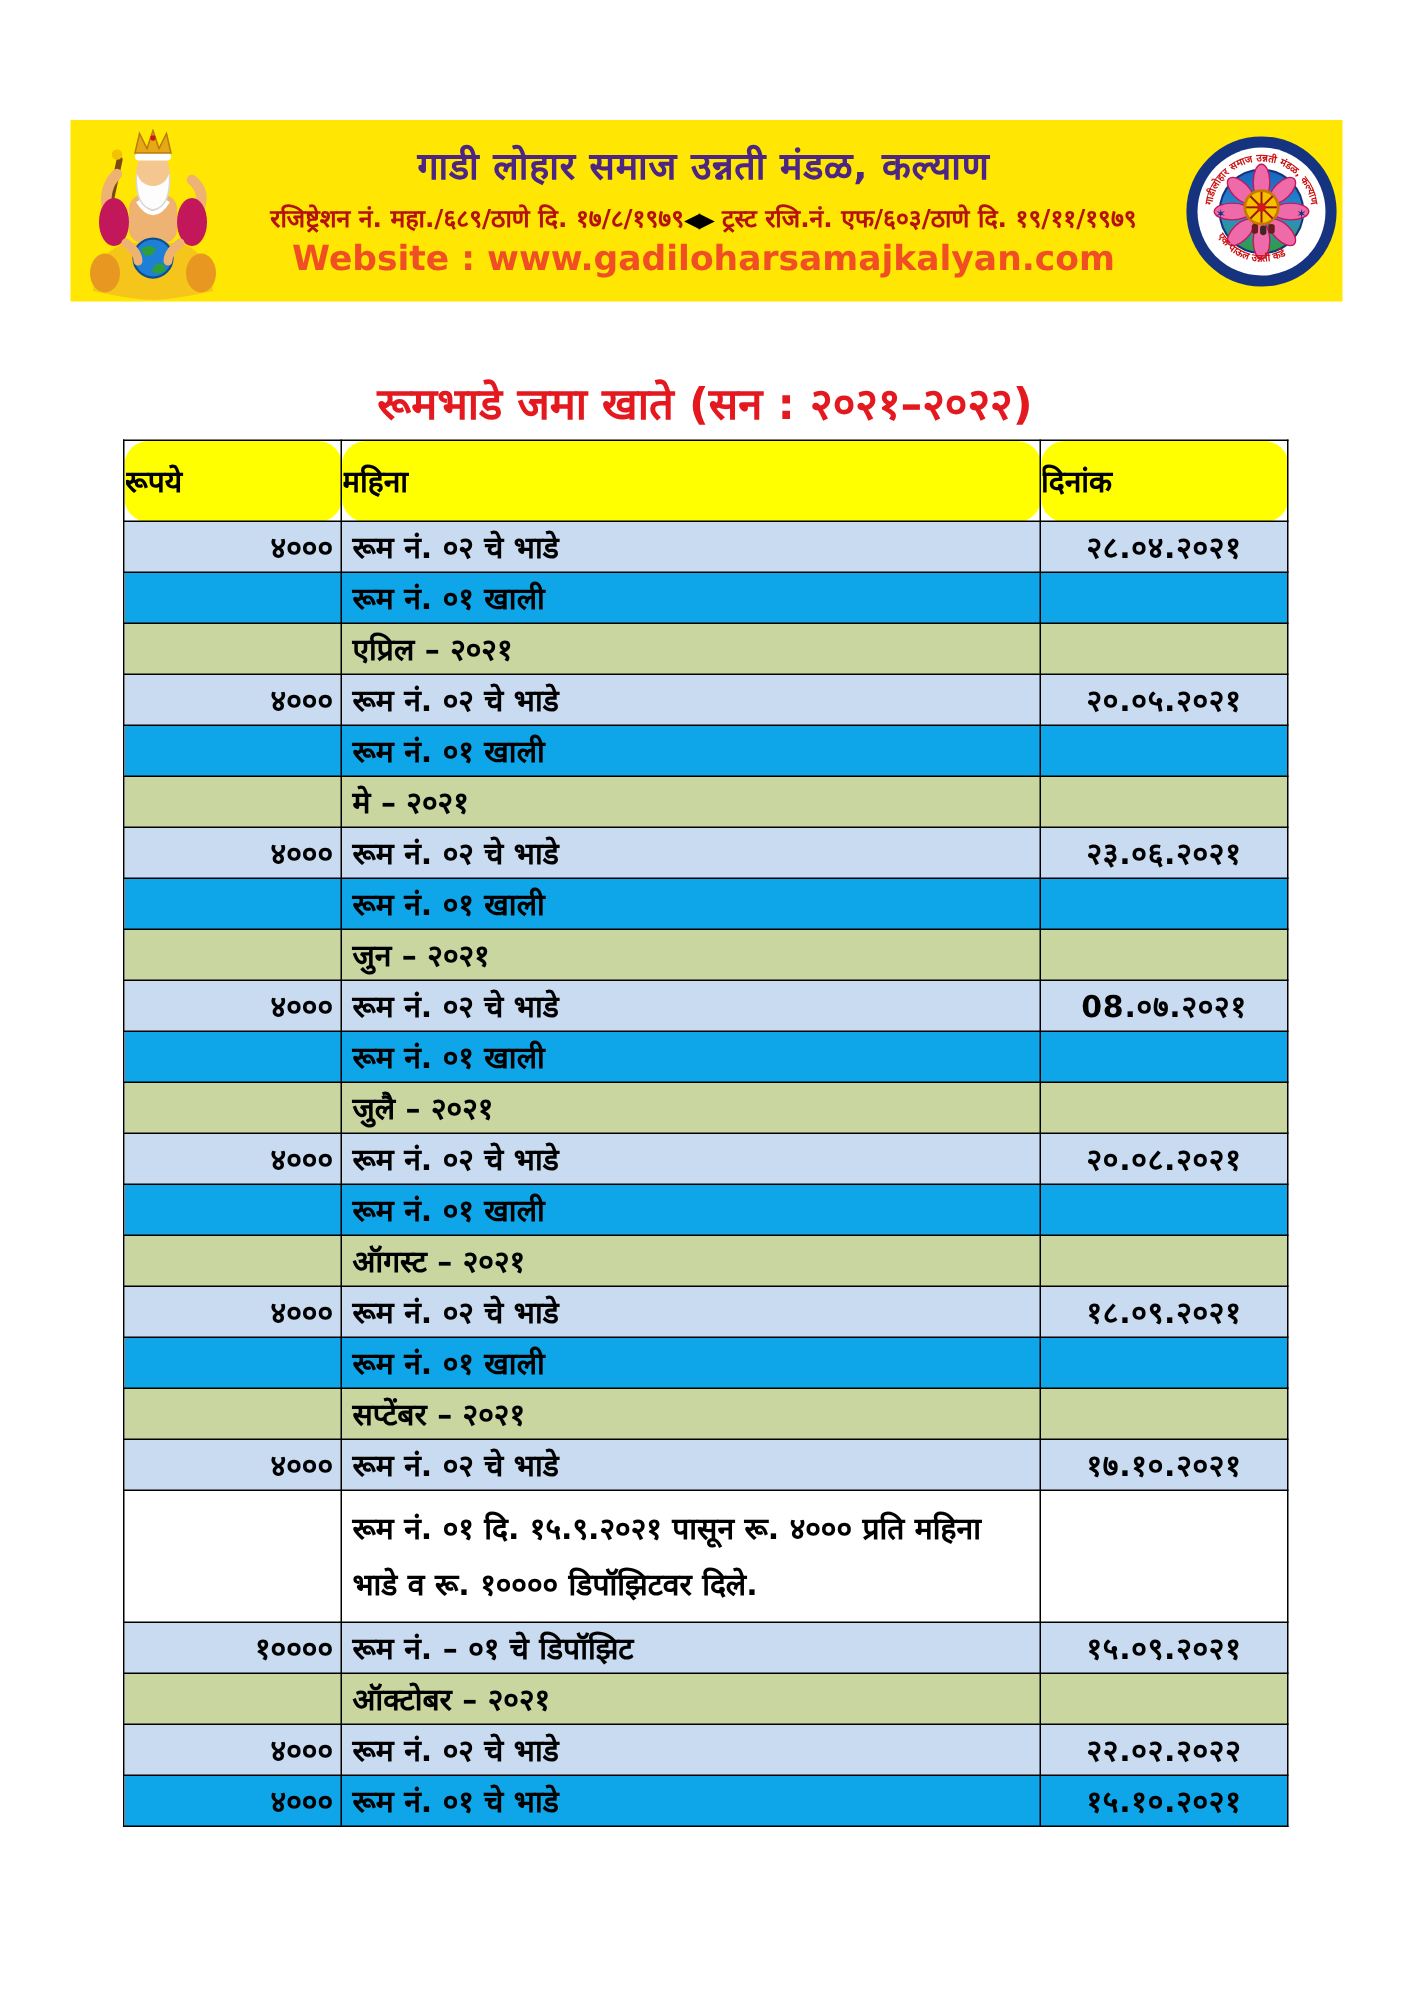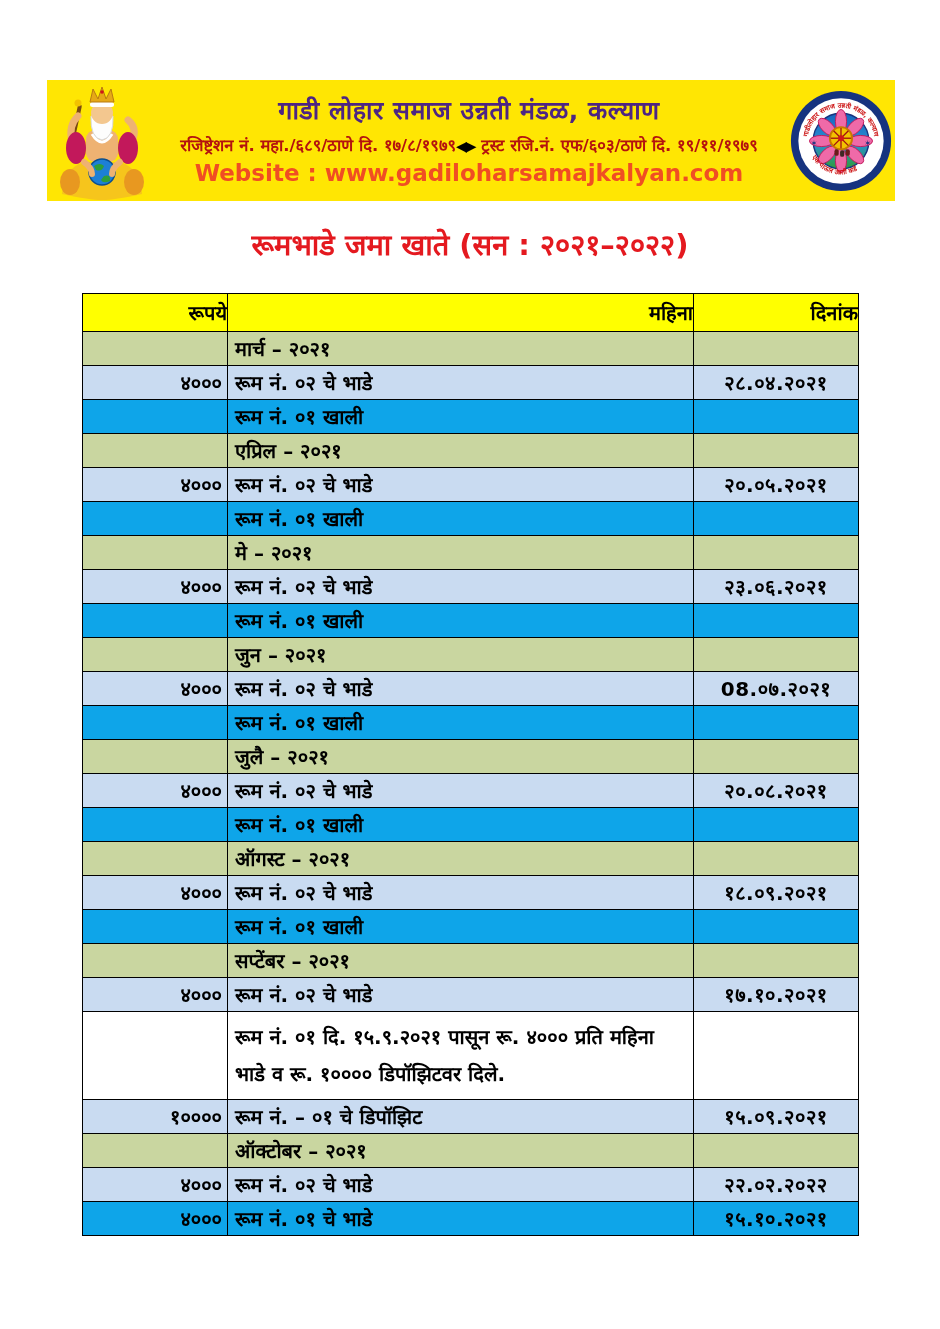--- a/index.html
+++ b/index.html
@@ -38,42 +38,42 @@
   .reg-line .arrows { color:#000000; font-size:14px; letter-spacing:-1px; }
   .website-line {
     margin-top:4px;
     font-size:23px; font-weight:bold;
     color:var(--website-orange,#f04e23);
   }
   .banner .seal-wrap { flex:0 0 108px; display:flex; align-items:center; justify-content:center; }
 
   
   .doc-title {
-    position:absolute; left:0; top:224px; width:940px;
+    position:absolute; left:0; top:248px; width:940px;
     text-align:center;
     color:var(--title-red,#e4191f);
     font-size:29px; font-weight:bold;
   }
 
   
   table.ledger {
     position:absolute; left:82px; top:293px;
     width:776px;
     border-collapse:collapse;
     table-layout:fixed;
   }
   .ledger th, .ledger td {
     border:1.7px solid #000;
     font-size:20px; font-weight:bold; color:#000;
     height:34px;
     overflow:hidden;
   }
   .ledger th {
     background:var(--table-header-yellow,#ffff00);
-    height:38px; text-align:right;
+    height:54px; text-align:left;border-radius:16px;
   }
   .ledger td.amount { text-align:right; padding-right:5px; }
   .ledger td.month  { text-align:left;  padding-left:7px; }
   .ledger td.date   { text-align:center; letter-spacing:0.5px; }
   tr.r-month td { background:var(--month-row-green,#c9d6a0); }
   tr.r-paid  td { background:var(--paid-row-blue,#c9dbf1); }
   tr.r-none  td { background:#0ea5e9; }
   tr.r-note  td { background:#ffffff; height:88px; }
   tr.r-note  td.month { line-height:1.85; padding:6px 12px 6px 7px; white-space:normal; }
 </style>
@@ -191,25 +191,20 @@
     <col style="width:165px">
   </colgroup>
   <thead>
     <tr>
       <th>रूपये</th>
       <th>महिना</th>
       <th>दिनांक</th>
     </tr>
   </thead>
   <tbody>
-      <tr class="r-month">
-    <td class="amount"></td>
-    <td class="month">मार्च – २०२१</td>
-    <td class="date"></td>
-  </tr>
       <tr class="r-paid">
     <td class="amount">४०००</td>
     <td class="month">रूम नं. ०२ चे भाडे</td>
     <td class="date">२८.०४.२०२१</td>
   </tr>
       <tr class="r-none">
     <td class="amount"></td>
     <td class="month">रूम नं. ०१ खाली</td>
     <td class="date"></td>
   </tr>

